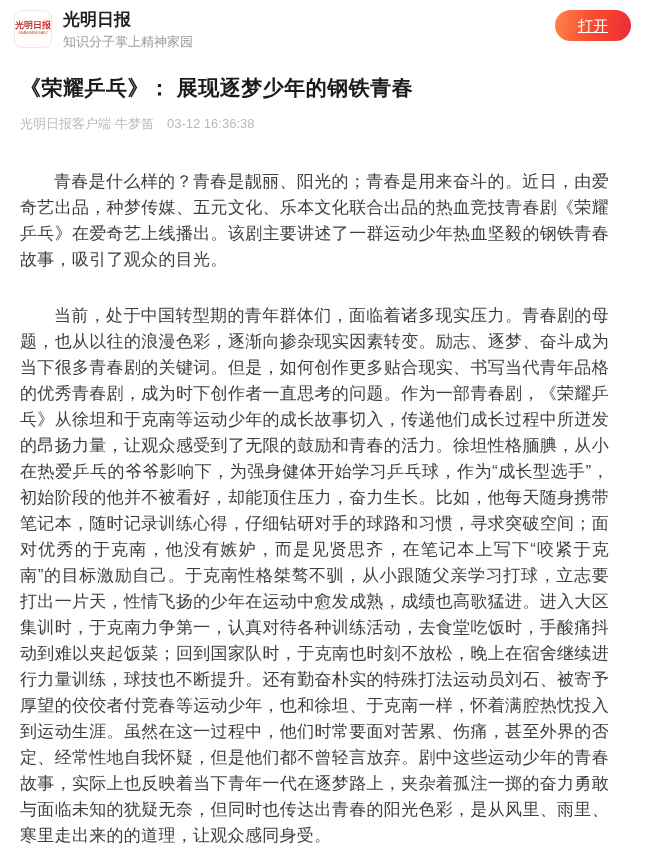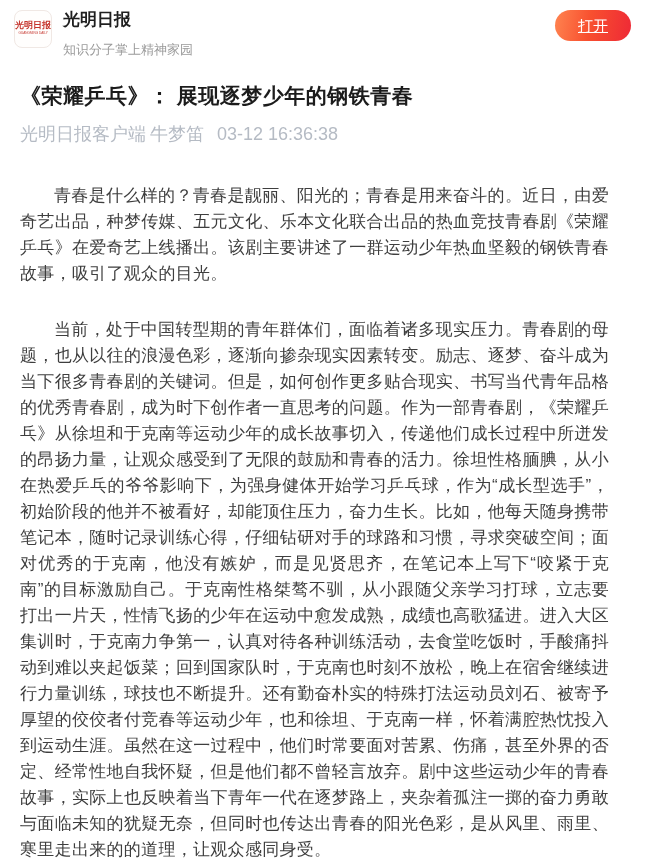--- a/index.html
+++ b/index.html
@@ -50,21 +50,21 @@
   .app-info { margin-left: 11px; }
   .app-title {
     font-size: 17px;
     font-weight: 700;
     color: #1f1f1f;
     line-height: 1.2;
   }
   .app-tagline {
     font-size: 13px;
     color: #9a9a9a;
-    margin-top: 12px;
+    margin-top: 4px;
     line-height: 1.2;
   }
   .open-btn {
     margin-left: auto;
     border: none;
     cursor: pointer;
     color: #ffffff;
     font-size: 15px;
     font-family: inherit;
     padding: 8px 23px;
@@ -79,21 +79,21 @@
   .article-title {
     font-size: 21px;
     font-weight: 700;
     color: #1b1b1b;
     margin: 13px 0 0 0;
     line-height: 1.45;
     letter-spacing: 0.5px;
   }
   .byline {
     margin-top: 13px;
-    font-size: 18px;
+    font-size: 13px;
     color: #b5bbc4;
     line-height: 1.2;
   }
   .byline .author { margin-left: 4px; }
   .byline .time { margin-left: 13px; }
 
   .article-body { margin-top: 37px; }
   .article-body p {
     font-size: 17px;
     line-height: 26px;

